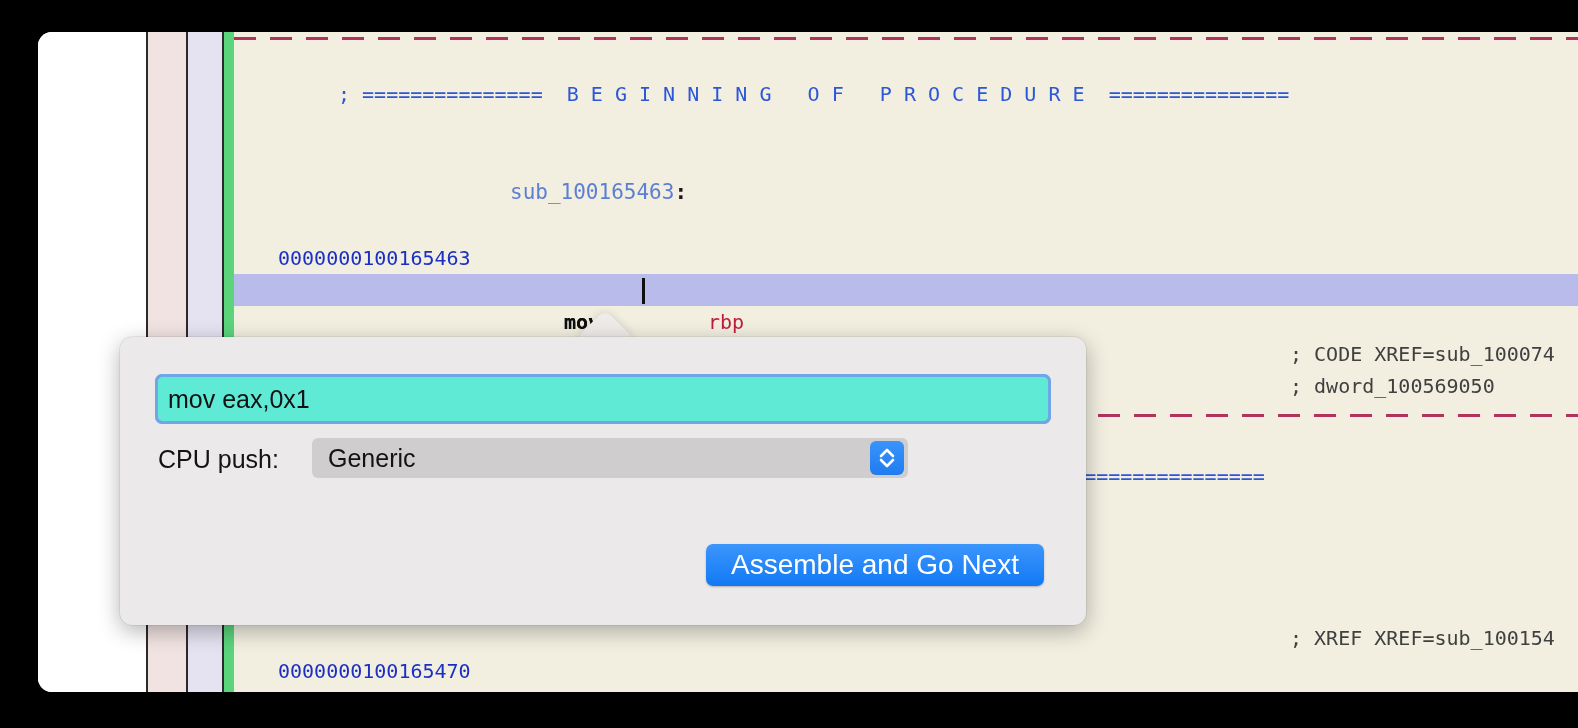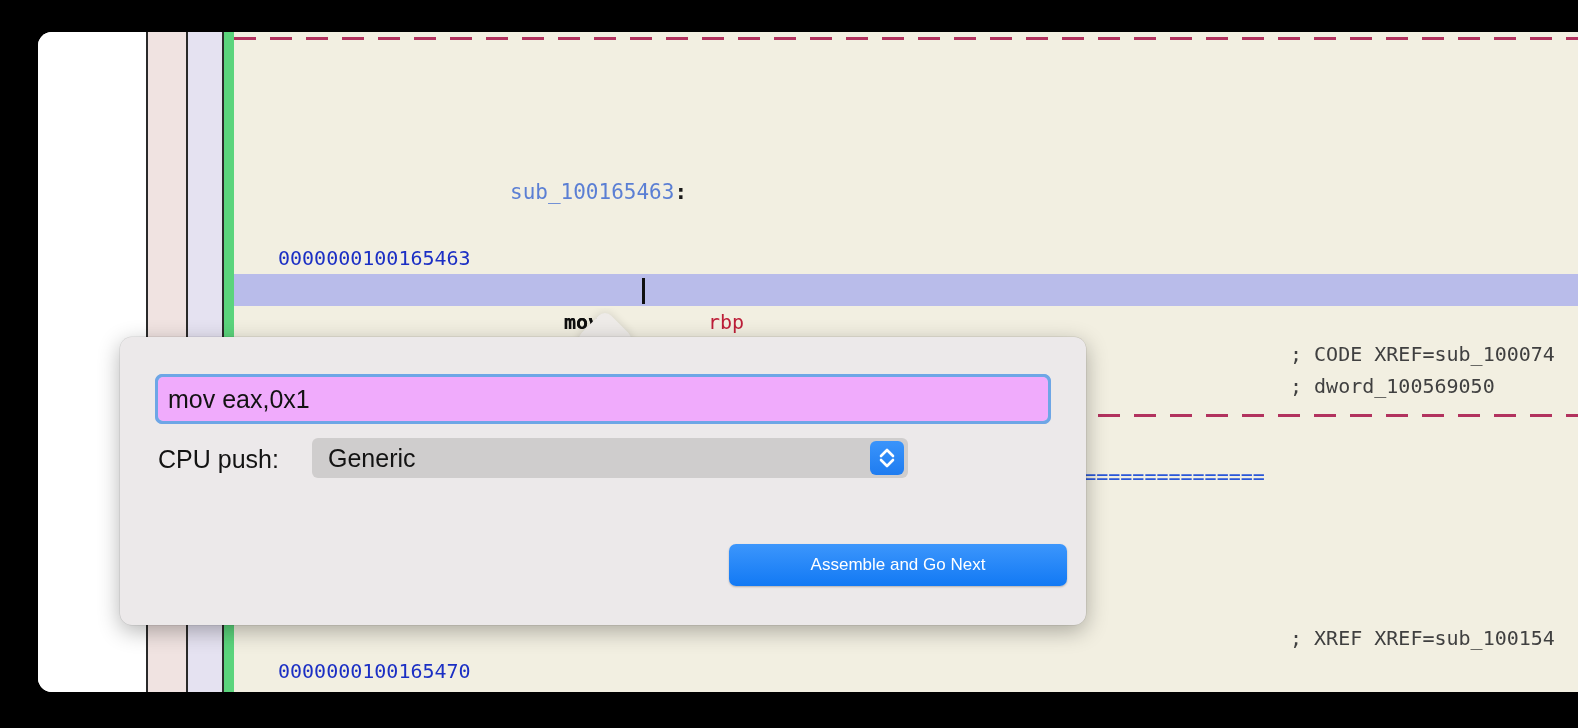--- a/index.html
+++ b/index.html
@@ -165,21 +165,21 @@
     box-shadow: 0 0 10px rgba(0,0,0,0.14);
   }
 
   .asm-input {
     position: absolute;
     left: 38px;
     top: 40px;
     width: 890px;
     height: 44px;
     box-sizing: border-box;
-    background: #f0abfc;
+    background: #5eead4;
     border: none;
     outline: 3px solid #6fa8e8;
     outline-offset: 0px;
     border-radius: 5px;
     font-family: "Liberation Sans", sans-serif;
     font-size: 25px;
     color: #121212;
     padding: 0 10px;
   }
   .asm-input-ring {
@@ -235,24 +235,23 @@
     position: absolute;
     left: 586px;
     top: 207px;
     width: 338px;
     height: 42px;
     background: linear-gradient(#3c96fc, #1279f4);
     border: none;
     border-radius: 7px;
     color: #ffffff;
     font-family: "Liberation Sans", sans-serif;
-    font-size: 17px;
+    font-size: 28px;
     cursor: pointer;
     box-shadow: 0 1px 2px rgba(0,0,0,0.25);
-    margin-left: 23px;
   }
 </style>
 </head>
 <body>
 
 <div id="root">
 
   <div class="app-window">
 
     <div class="pane-white"></div>
@@ -260,20 +259,21 @@
     <div class="pane-pink"></div>
     <div class="pane-divider" style="left:148px"></div>
     <div class="pane-lavender"></div>
     <div class="pane-divider" style="left:184px"></div>
     <div class="pane-green"></div>
 
     <div class="disasm">
 
       <div class="dash-rule" style="top:5px; width:1382px;"></div>
 
+      <div class="banner" style="top:50px;"><span>; ===============  B E G I N N I N G   O F   P R O C E D U R E  ===============</span></div>
 
       <div class="label-line" style="top:148px;"><span>sub_100165463</span><span class="colon">:</span></div>
 
       <div class="line full" style="top:178px;">
         <span class="col-addr">0000000100165463</span>
         <span class="col-mnem">push</span>
         <span class="col-ops reg">rbp</span>
         <span class="col-cmt">; CODE XREF=sub_100074</span>
       </div>
 

